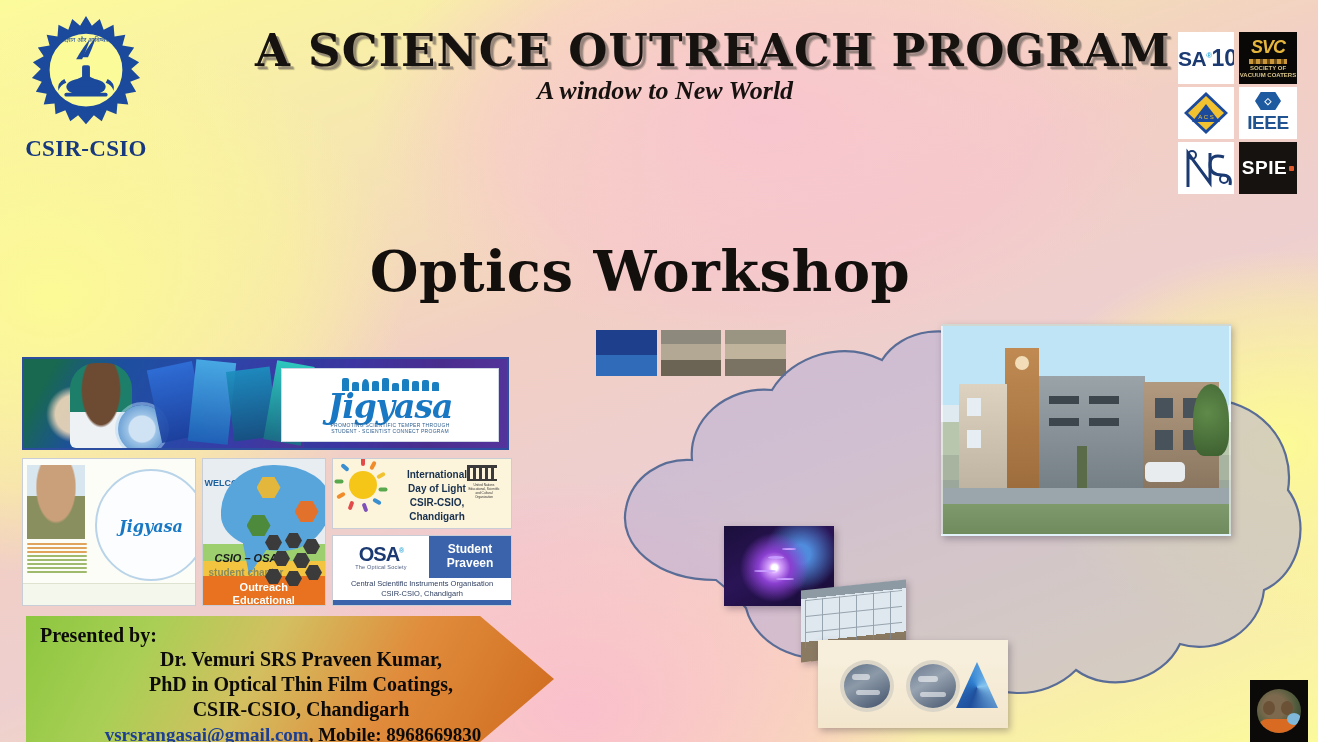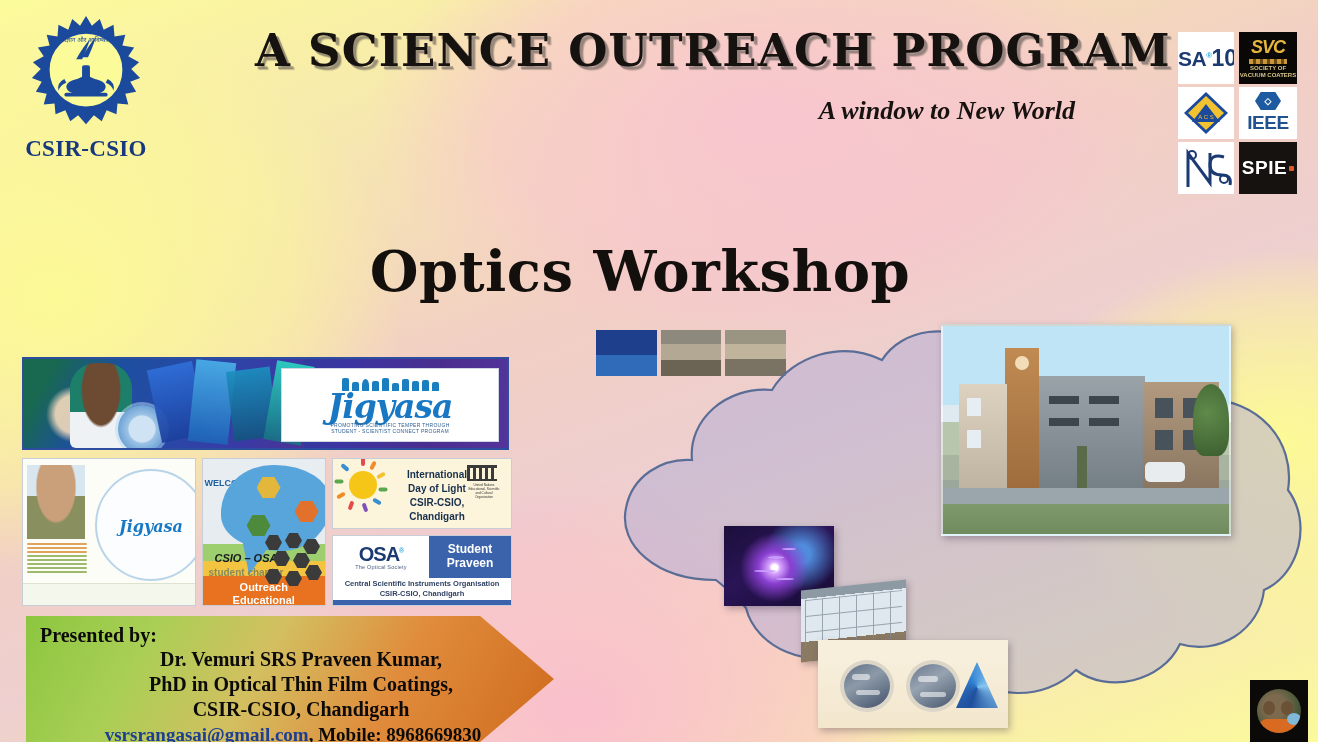--- a/index.html
+++ b/index.html
@@ -43,21 +43,21 @@
     text-shadow: 3px 3px 0 rgba(120,110,105,0.55), 4px 4px 1px rgba(60,55,50,0.30);
     line-height: 1.02;
     white-space: nowrap;
   }
   .camp-title { font-size: 45px; letter-spacing: 2.5px; }
   .program-title { font-size: 45px; letter-spacing: 1.2px; margin-top: 12px; }
   .tagline {
     font-family: "Liberation Serif", serif;
     font-style: italic; font-weight: bold;
     font-size: 26px; color: #171210;
-    text-align: right; margin-top: 22px; padding-right: 40px;
+    margin-top: 2px; padding-right: 40px;
   }
 
   .partner-logos {
     position: absolute; right: 14px; top: 32px;
     width: 126px;
     display: grid;
     grid-template-columns: 56px 58px;
     grid-auto-rows: 52px;
     gap: 3px 5px;
     align-items: stretch;
@@ -174,21 +174,21 @@
       font-family:"Liberation Sans",sans-serif; font-weight:bold; font-size:10px; color:#17304e; line-height:1.4; }
   .tile-osa { width: 180px; height: 71px; background:#3b63ab; position:relative; }
   .osa-card-top { display:flex; height:42px; }
   .osa-card-left { width:96px; background:#fff; display:flex; flex-direction:column; align-items:center; justify-content:center;}
   .osa-big { font-family:"Liberation Sans",sans-serif; font-weight:bold; font-size:20px; color:#1b3a72; letter-spacing:-1px; line-height:1;}
   .osa-big sup{font-size:7px;color:#29a7de;}
   .osa-small { font-size:5.5px; color:#4a5d80; font-family:"Liberation Sans",sans-serif; letter-spacing:0.2px;}
   .osa-card-right { flex:1; display:flex; flex-direction:column; align-items:center; justify-content:center;
       font-family:"Liberation Sans",sans-serif; font-weight:bold; font-size:12px; color:#ffffff; line-height:1.15;}
   .osa-card-mid { background:#ffffff; text-align:center; padding:1px 0;
-      font-family:"Liberation Sans",sans-serif; font-weight:bold; font-size:7.5px; color:#2e3f62; line-height:1.35;}
+      font-family:"Liberation Sans",sans-serif; font-weight:normal; font-size:7.5px; color:#2e3f62; line-height:1.35;}
 
   
   .presenter {
     position: absolute; left: 26px; top: 616px; width: 528px; height: 126px;
     clip-path: polygon(0 0, 86% 0, 100% 50%, 86% 100%, 0 100%);
     background: linear-gradient(118deg, #8cc63f 0%, #a9cf55 22%, #d3bf60 44%, #e08c3c 68%, #cf6a1d 100%);
     padding: 8px 14px 0 14px;
     font-family: "Liberation Serif", serif;
   }
   .pres-by { font-weight: bold; font-size: 20px; color:#0d0b09; }

